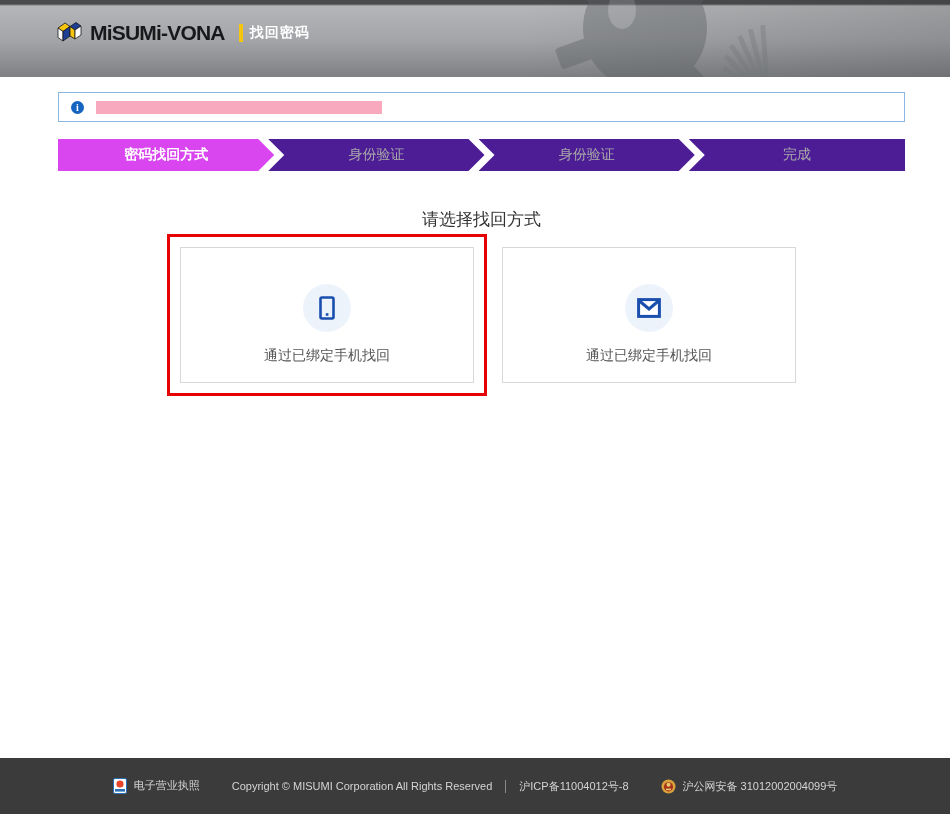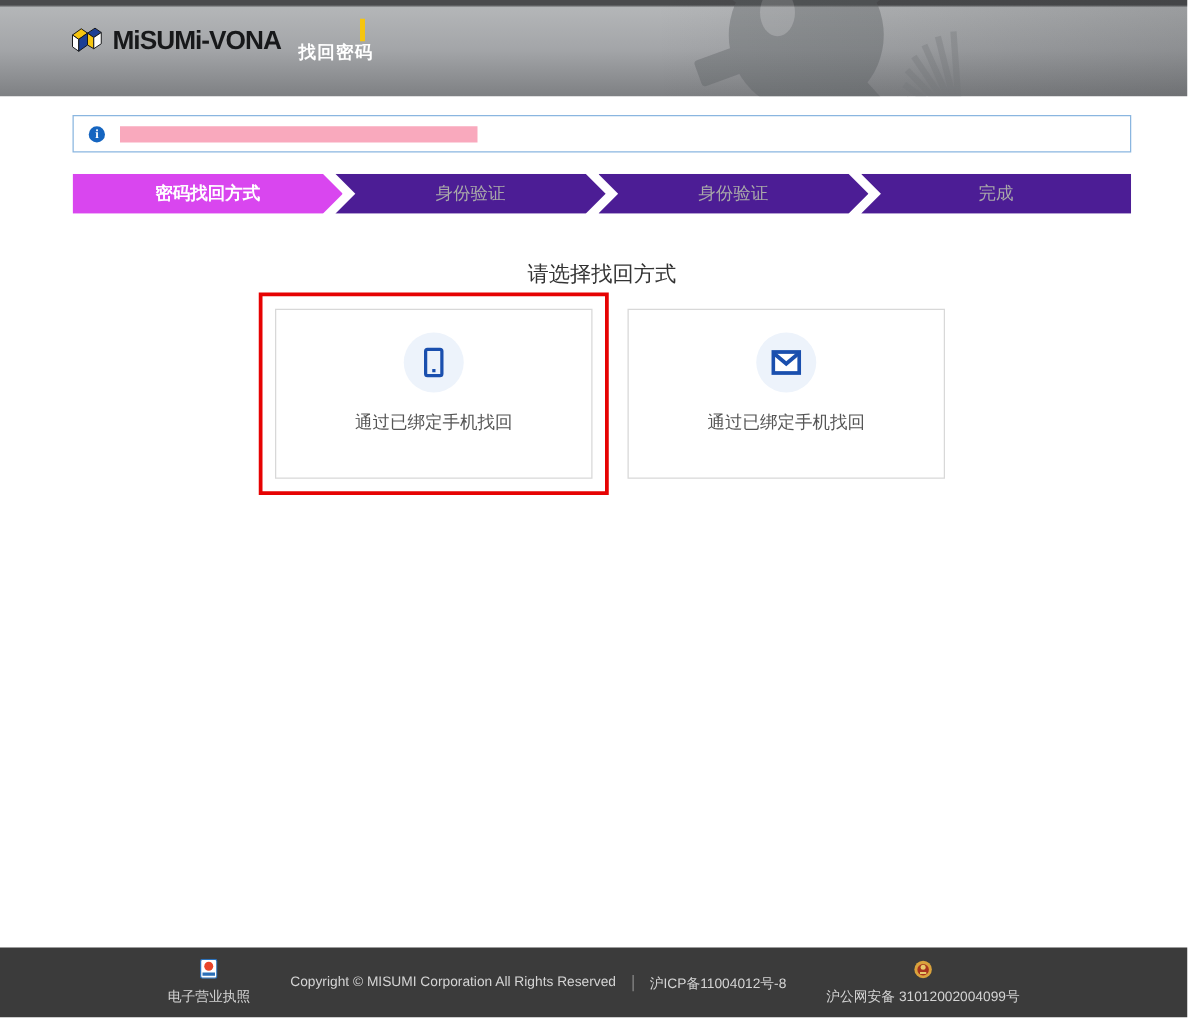--- a/index.html
+++ b/index.html
@@ -9,21 +9,21 @@
 
   
   .header { position:relative; height:77px; overflow:hidden;
     background:linear-gradient(to bottom,#4a4b4d 0,#4a4b4d 4px,#b4b6b8 6px,#a3a5a8 40px,#7e8083 77px); }
   .header::after { content:""; position:absolute; inset:0;
     background:linear-gradient(to right, rgba(0,0,0,0) 55%, rgba(40,42,44,0.18) 100%); pointer-events:none; }
   .header-art { position:absolute; top:0; left:0; width:100%; height:100%; pointer-events:none; }
   .header-inner { position:absolute; left:57px; top:0; height:66px; display:flex; align-items:center; z-index:2; }
   .logo { display:flex; align-items:center; gap:7px; cursor:pointer; }
   .logo-text { font-size:21px; font-weight:800; letter-spacing:-0.8px; color:#17181a; }
-  .subtitle-wrap { display:flex; align-items:flex-end; margin-left:14px;flex-direction:column; }
+  .subtitle-wrap { display:flex; align-items:center; margin-left:14px; }
   .yellow-bar { width:4px; height:18px; background:#f6c50f; margin-right:7px; }
   .page-title { color:#fff; font-size:14px; font-weight:700; letter-spacing:1px; }
 
   
   .content { width:847px; margin-left:58px; }
 
   
   .alert { margin-top:15px; height:30px; border:1px solid #8ab6e0; background:#fff;
     display:flex; align-items:center; padding-left:12px; }
   .info-icon { width:13px; height:13px; border-radius:50%; background:#1565c0; color:#fff;
@@ -38,31 +38,31 @@
     clip-path:polygon(0 0, calc(100% - 16px) 0, 100% 50%, calc(100% - 16px) 100%, 0 100%, 16px 50%); }
   .step + .step { margin-left:-6px; }
   .step.first { clip-path:polygon(0 0, calc(100% - 16px) 0, 100% 50%, calc(100% - 16px) 100%, 0 100%); }
   .step.last  { clip-path:polygon(0 0, 100% 0, 100% 100%, 0 100%, 16px 50%); }
   .step.active { background:#d946ef; color:#fff; font-weight:600; }
 
   
   .main-title { margin-top:37px; text-align:center; font-size:17px; color:#333; line-height:24px; }
   .options-row { margin-top:2px; display:flex; justify-content:center; align-items:center; gap:15px; }
   .highlight-box { border:3px solid #e60202; padding:10px; }
-  .option-card { width:254px; height:136px; background:#fff; border:1px solid #d8d8d8;
-    display:flex; flex-direction:column; align-items:center; padding-top:18px; cursor:pointer; }
+  .option-card { width:294px; height:136px; background:#fff; border:1px solid #d8d8d8;
+    display:flex; flex-direction:column; align-items:center; padding-top:36px; cursor:pointer; }
   .icon-circle { width:48px; height:48px; border-radius:50%; background:#edf3fb;
     display:flex; align-items:center; justify-content:center; }
   .option-label { margin-top:15px; font-size:14px; color:#555; }
 
   
   .footer { position:absolute; left:0; bottom:0; width:950px; height:56px; background:#3b3b3b;
     display:flex; align-items:center; justify-content:center; }
   .footer-inner { display:flex; align-items:center; gap:9px; font-size:11px; color:#d4d4d4; }
-  .footer-link { display:flex; align-items:center; gap:7px; cursor:pointer; color:#d4d4d4;flex-direction:column; }
+  .footer-link { display:flex; gap:7px; cursor:pointer; color:#d4d4d4; }
   .footer-sep { width:1px; height:13px; background:#8a8a8a; margin:0 4px; }
   .footer-gap { width:14px; }
 </style>
 </head>
 <body>
 
 <div class="page">
 
   <div class="header">
     <svg class="header-art" viewBox="0 0 950 77" width="950" height="77">

